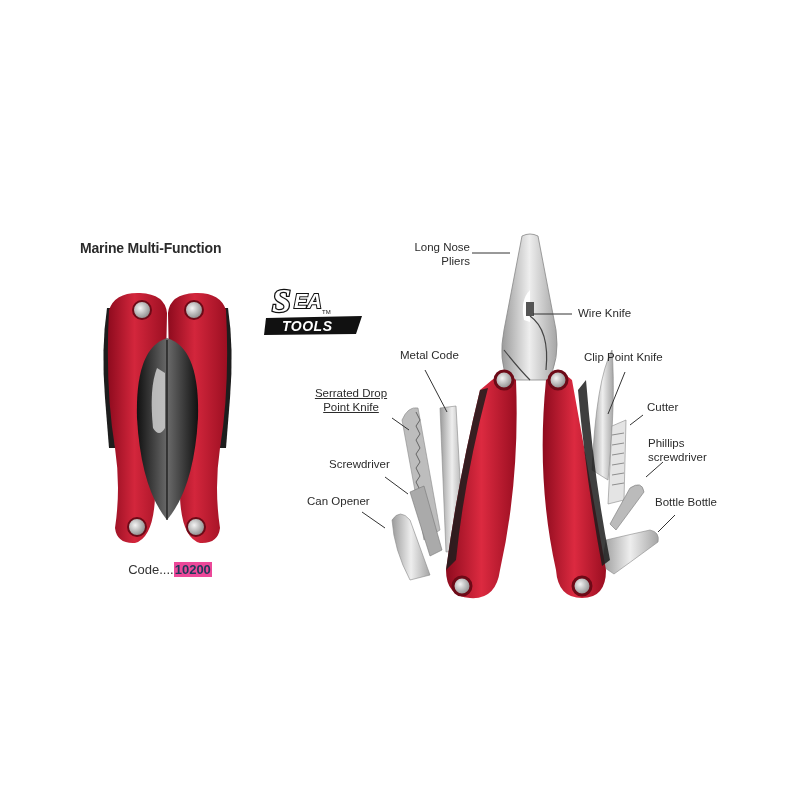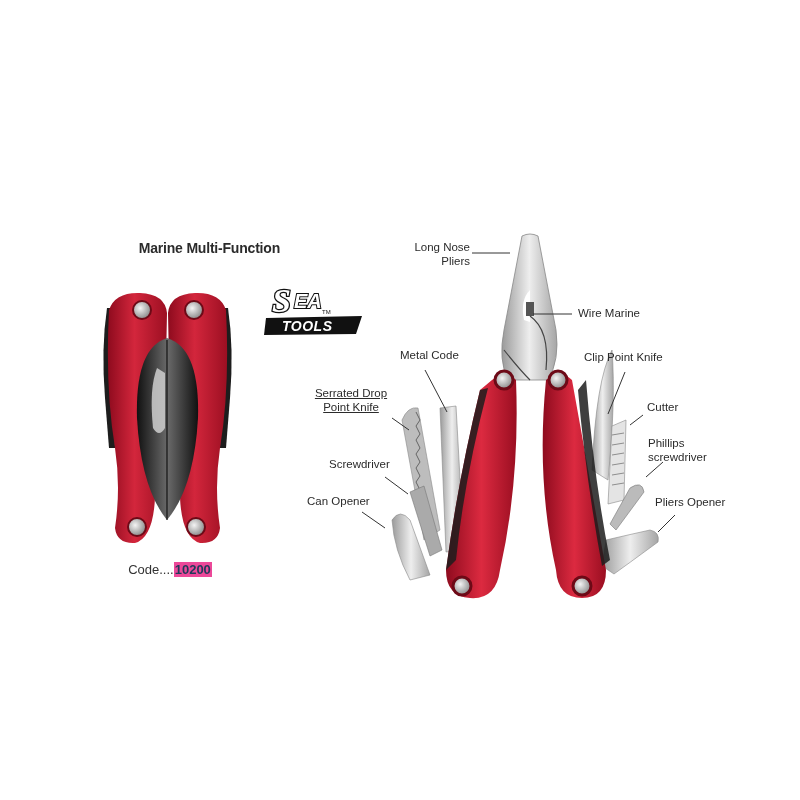--- a/index.html
+++ b/index.html
@@ -1,19 +1,19 @@
 <!DOCTYPE html>
 <html><head>
 <meta charset="utf-8">
 <style>
   html, body { margin:0; padding:0; background:#ffffff; }
   body { width:800px; height:800px; position:relative; overflow:hidden;
          font-family:"Liberation Sans", sans-serif; color:#333; }
   .abs { position:absolute; }
-  .title { left:80px; top:238px; width:200px; text-align:right;
+  .title { left:80px; top:238px; width:200px; text-align:left;
            font-weight:bold; font-size:14px; line-height:20px; color:#2b2b2b;
            letter-spacing:-0.2px; }
   .code { left:110px; top:562px; width:120px; text-align:center; font-size:13px; color:#333; }
   .code .num { font-weight:bold; color:#1f3a5a; background:#ec4899; padding:0 1px; }
   .lbl { position:absolute; font-size:11.5px; line-height:14px; color:#2b2b2b; white-space:nowrap; }
   .lbl.r { text-align:right; }
   .lbl.c { text-align:center;text-decoration:underline; }
   svg { position:absolute; }
 </style>
 </head>
@@ -137,27 +137,27 @@
     <line x1="663" y1="462" x2="646" y2="477"></line>
     <line x1="362" y1="512" x2="385" y2="528"></line>
     <line x1="675" y1="515" x2="658" y2="532"></line>
   </g>
 </svg>
 
 <div class="lbl r" style="left:400px;top:240px;width:70px">
   <div>Long Nose</div>
   <div>Pliers</div>
 </div>
-<div class="lbl" style="left:578px;top:306px">Wire Marine</div>
+<div class="lbl" style="left:578px;top:306px">Wire Knife</div>
 <div class="lbl" style="left:400px;top:348px">Metal Code</div>
 <div class="lbl" style="left:584px;top:350px">Clip Point Knife</div>
 <div class="lbl c" style="left:306px;top:386px;width:90px">
   <div>Serrated Drop</div>
   <div>Point Knife</div>
 </div>
 <div class="lbl" style="left:647px;top:400px">Cutter</div>
 <div class="lbl" style="left:648px;top:436px">
   <div>Phillips</div>
   <div>screwdriver</div>
 </div>
 <div class="lbl" style="left:329px;top:457px">Screwdriver</div>
-<div class="lbl" style="left:655px;top:495px">Pliers Opener</div>
+<div class="lbl" style="left:655px;top:495px">Bottle Bottle</div>
 <div class="lbl" style="left:307px;top:494px">Can Opener</div>
 
 </body></html>

